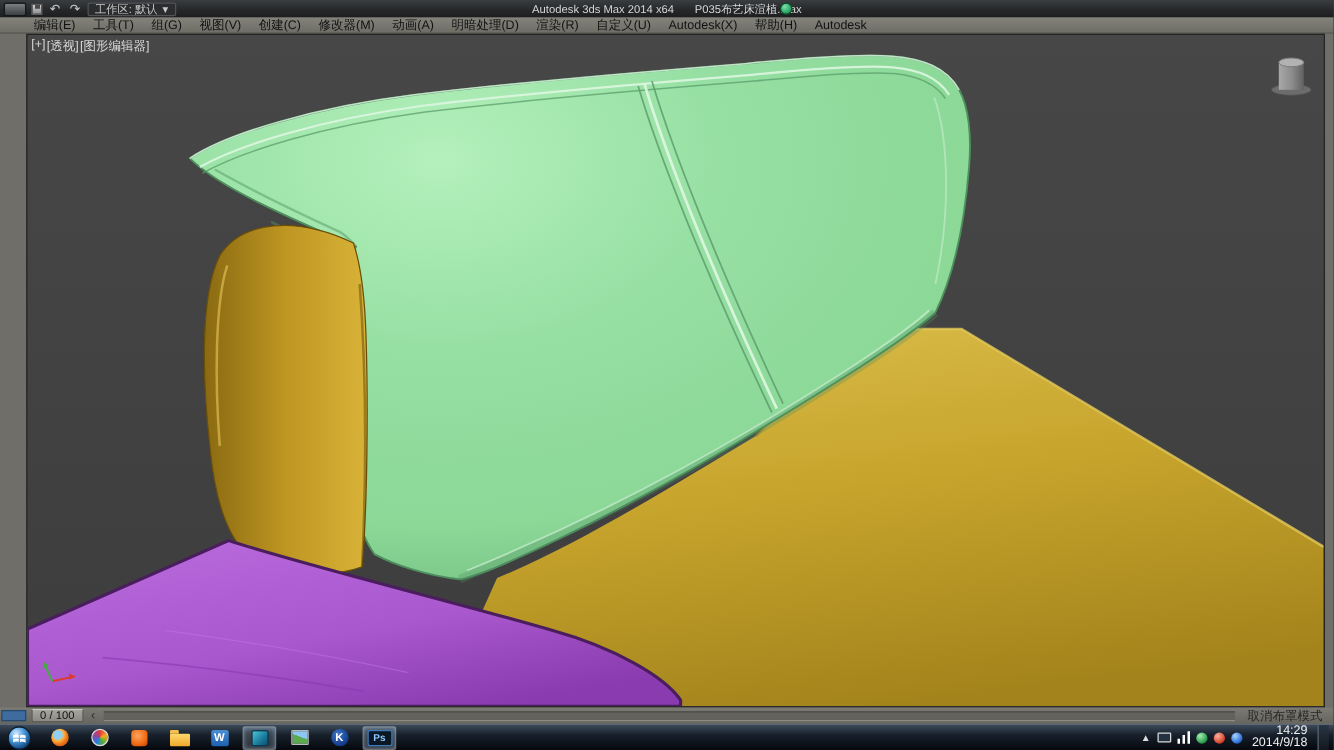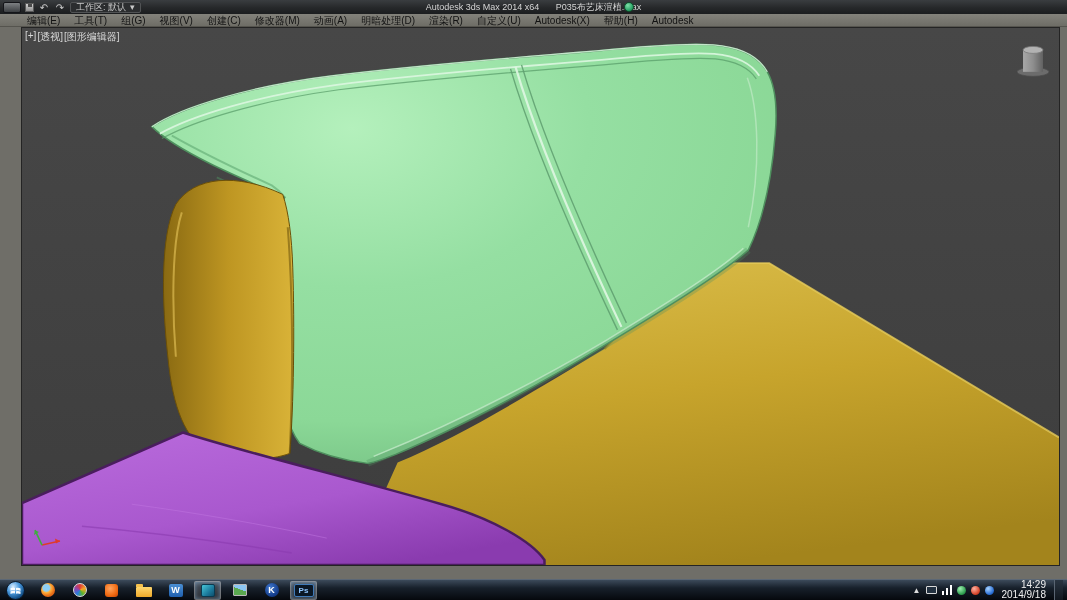--- a/index.html
+++ b/index.html
@@ -250,20 +250,27 @@
         <g>
           <line x1="20" y1="519" x2="38" y2="515" stroke="#e03a2a" stroke-width="1.6"></line>
           <path d="M38,515 L33,512.5 L34,517.5 Z" fill="#e03a2a"></path>
           <line x1="20" y1="519" x2="13" y2="504" stroke="#3fae3f" stroke-width="1.6"></line>
           <path d="M13,504 L12,509 L17,506 Z" fill="#3fae3f"></path>
         </g>
       </svg>
     </div>
   </div>
 
+  <div class="timeline">
+    <div class="tl-mini"></div>
+    <div class="tl-handle">0 / 100</div>
+    <div class="tl-prev">‹</div>
+    <div class="tl-track"></div>
+    <div class="tl-status">取消布罩模式</div>
+  </div>
 
   <div class="taskbar">
     <div class="start">
       <div class="orb">
         <svg width="11" height="11" viewBox="0 0 11 11">
           <g fill="#ffffff" opacity="0.95">
             <path d="M0.5,3.2 C2,2.4 3.4,2.3 5,2.9 L5,5.4 C3.4,4.8 2,4.9 0.5,5.7 Z"></path>
             <path d="M6,3.1 C7.6,2.5 9,2.6 10.5,3.4 L10.5,5.9 C9,5.1 7.6,5 6,5.6 Z"></path>
             <path d="M0.5,6.4 C2,5.6 3.4,5.5 5,6.1 L5,8.6 C3.4,8 2,8.1 0.5,8.9 Z"></path>
             <path d="M6,6.3 C7.6,5.7 9,5.8 10.5,6.6 L10.5,9.1 C9,8.3 7.6,8.2 6,8.8 Z"></path>

